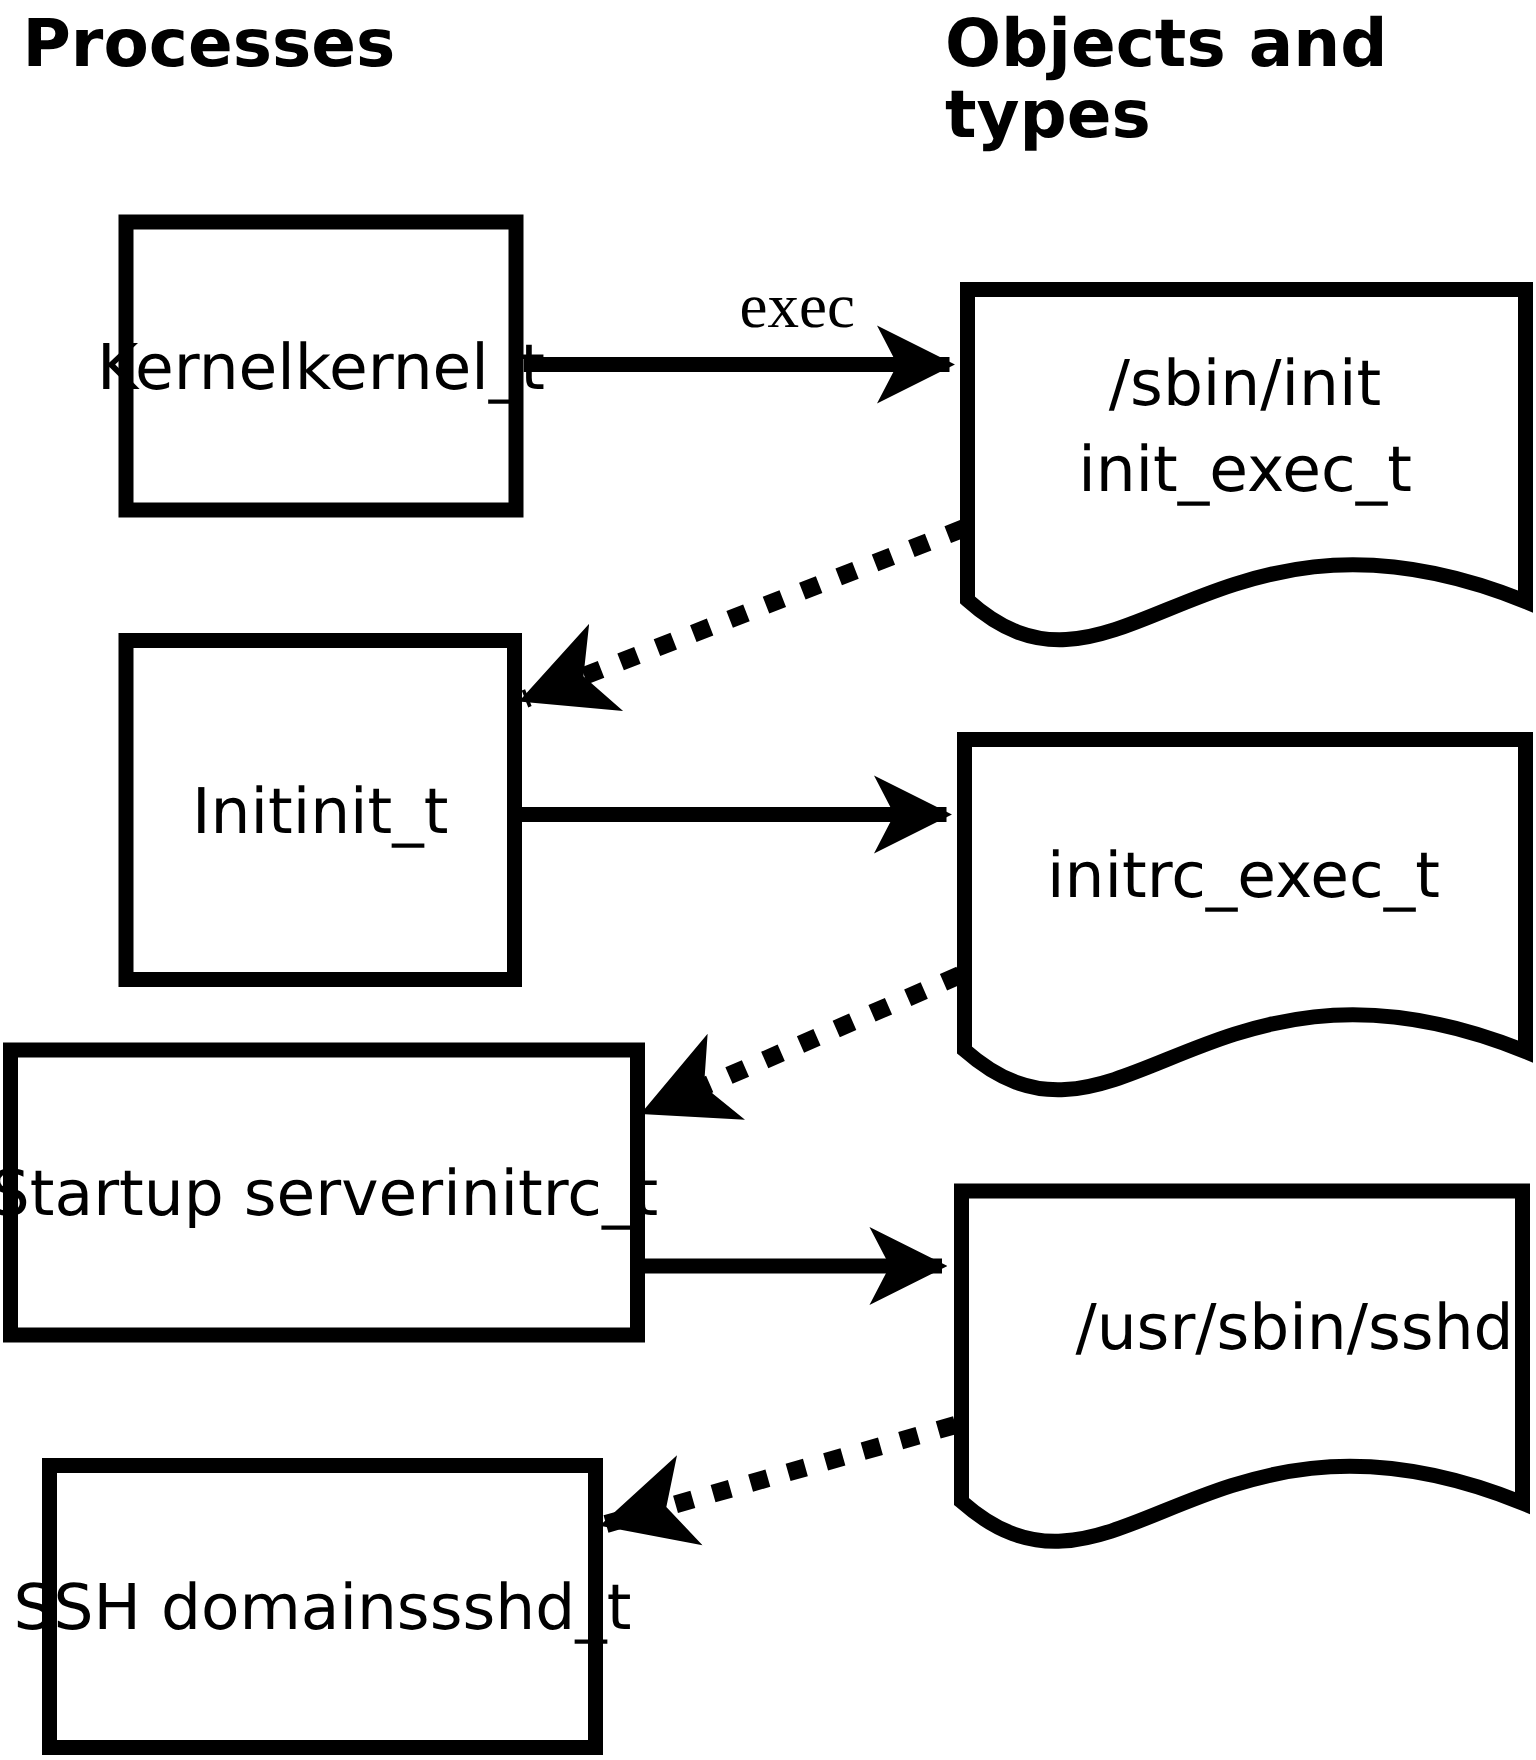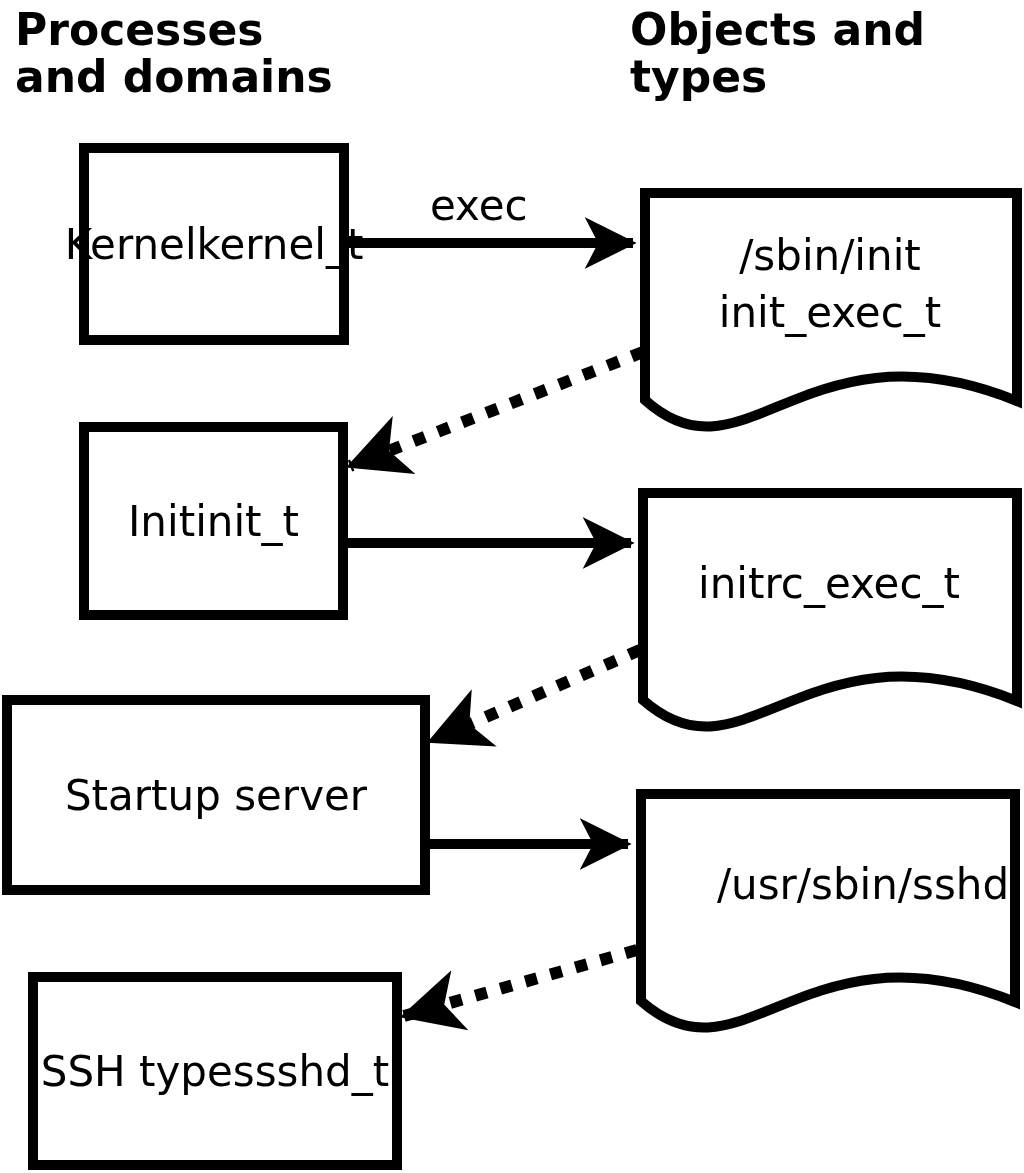--- a/index.html
+++ b/index.html
@@ -13,21 +13,21 @@
   svg .head { fill:var(--stroke); }
   .hdr { position:absolute; width:400px; font-size:44px; font-weight:bold; line-height:47px;
          text-align:left; white-space:nowrap; }
   .hdr span { display:block; }
   .pbox { position:absolute; border:10px solid var(--stroke); background:var(--bg);
           display:flex; flex-direction:row; align-items:center; justify-content:center;
           font-size:42px; line-height:57px; text-align:center; white-space:nowrap; }
   .dtext { position:absolute; display:flex; flex-direction:column; align-items:center;
            justify-content:center; font-size:42px; line-height:57px; text-align:center;
            white-space:nowrap; padding-bottom:26px; }
-  .edge-label { position:absolute; font-size:42px; text-align:left; white-space:nowrap; }
+  .edge-label { position:absolute; font-size:42px; text-align:right; white-space:nowrap;font-family:Liberation Serif, serif; }
 </style>
 </head>
 <body>
 
 <div class="stage">
 
   <svg width="1024" height="1173" viewBox="0 0 1024 1173">
     <defs>
       <marker id="ah" viewBox="0 0 10 10" refX="9.3" refY="5" markerWidth="5.2" markerHeight="5.6" orient="auto">
         <path class="head" d="M0,0 L10,5 L0,10 L2.6,5 Z"></path>
@@ -42,40 +42,40 @@
     <line class="solid-line" x1="347" y1="543" x2="631" y2="543" marker-end="url(#ah)"></line>
     <line class="solid-line" x1="430" y1="844" x2="628" y2="844" marker-end="url(#ah)"></line>
 
     <line class="dotted-line" x1="643" y1="352" x2="350" y2="466" marker-end="url(#ah)"></line>
     <line class="dotted-line" x1="640" y1="650" x2="431" y2="741" marker-end="url(#ah)"></line>
     <line class="dotted-line" x1="637" y1="950" x2="404" y2="1016" marker-end="url(#ah)"></line>
   </svg>
 
   <div class="hdr" style="left:15px; top:6px;">
     <span>Processes</span>
-    <span>and domains</span>
   </div>
   <div class="hdr" style="left:630px; top:6px;">
     <span>Objects and</span>
     <span>types</span>
   </div>
 
   <div class="pbox" style="left:79px; top:143px; width:270px; height:202px;">
     <span>Kernel</span>
     <span>kernel_t</span>
   </div>
-  <div class="pbox" style="left:79px; top:422px; width:269px; height:198px;">
+  <div class="pbox" style="left:79px; top:422px; width:269px; height:236px;">
     <span>Init</span>
     <span>init_t</span>
   </div>
   <div class="pbox" style="left:2px; top:695px; width:428px; height:200px;">
     <span>Startup server</span>
+    <span>initrc_t</span>
   </div>
   <div class="pbox" style="left:28px; top:972px; width:374px; height:198px;">
-    <span>SSH types</span>
+    <span>SSH domains</span>
     <span>sshd_t</span>
   </div>
 
   <div class="dtext" style="left:650px; top:193px; width:360px; height:207px;">
     <span>/sbin/init</span>
     <span>init_exec_t</span>
   </div>
   <div class="dtext" style="left:648px; top:493px; width:362px; height:207px;">
     <span>initrc_exec_t</span>
   </div>

